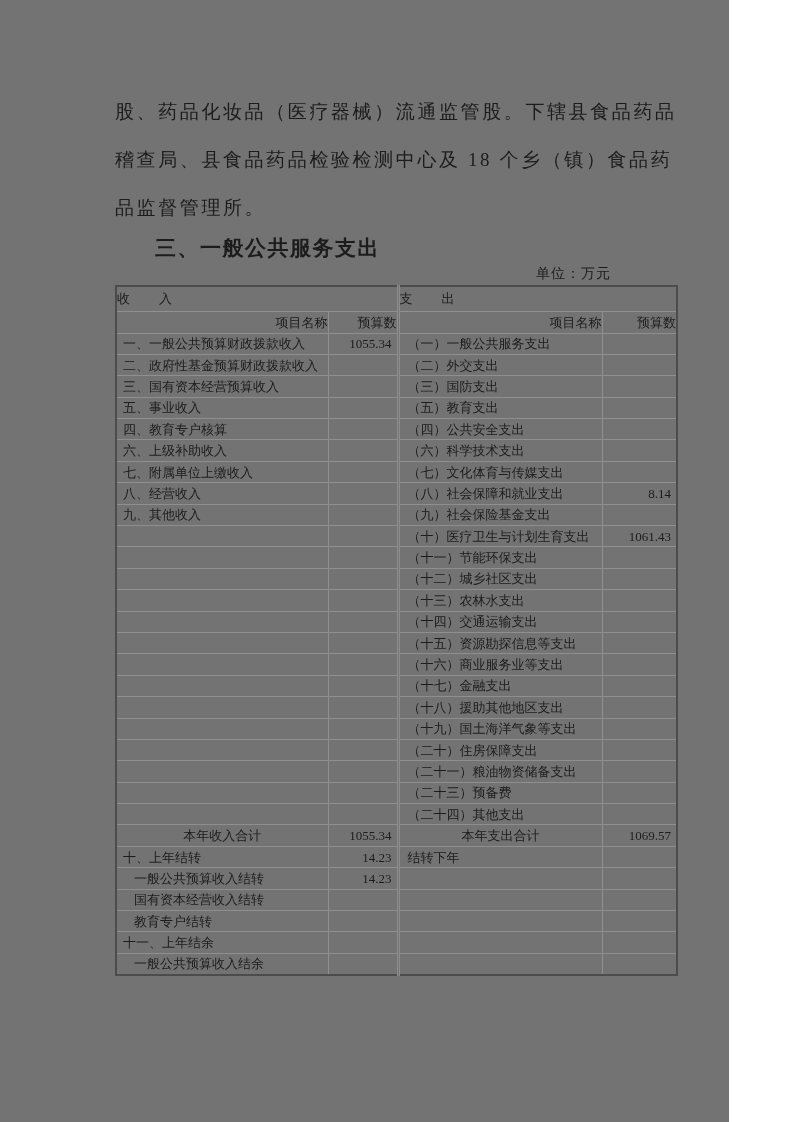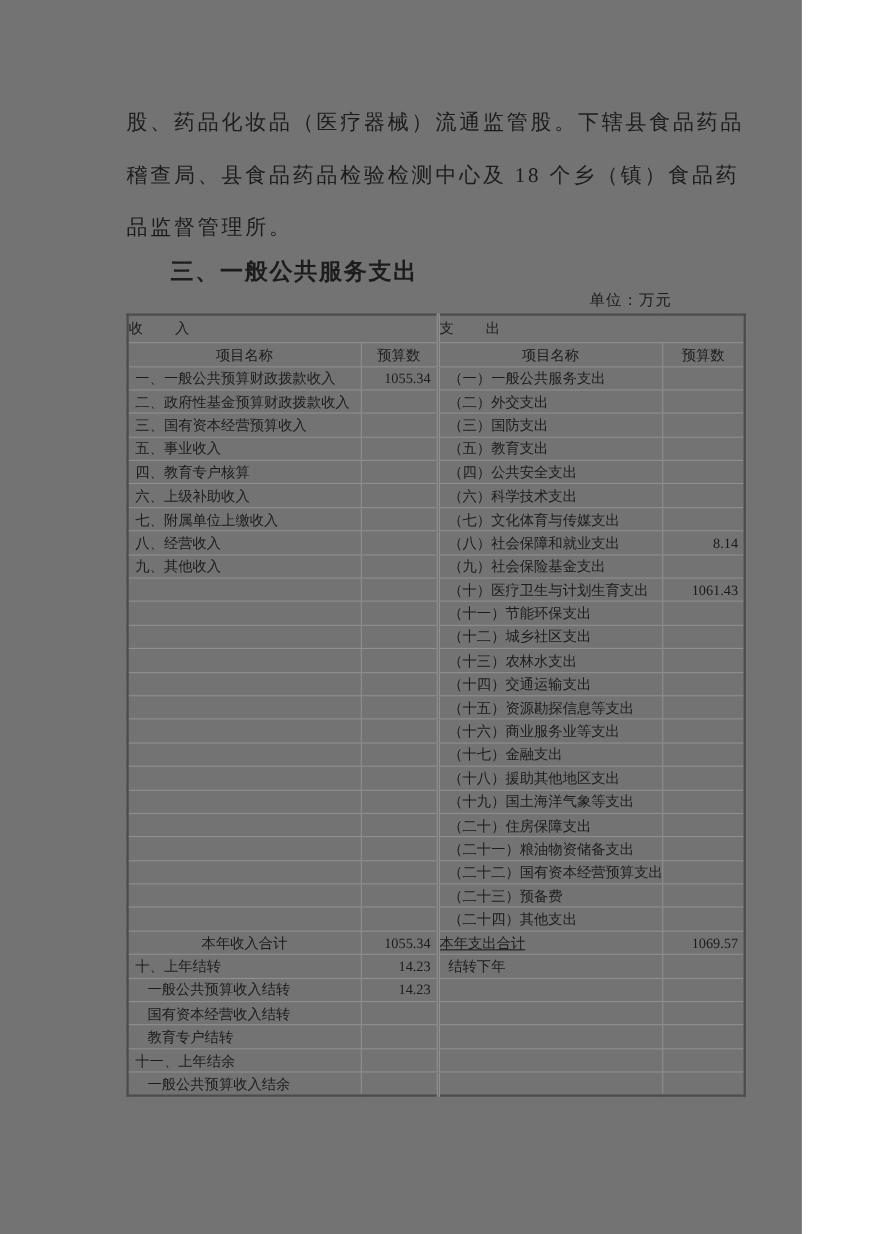--- a/index.html
+++ b/index.html
@@ -51,26 +51,26 @@
     font-size:13px;
     line-height:15px;
     vertical-align:middle;
     white-space:nowrap;
     overflow:hidden;
   }
   tr.row-section { height:25px; }
   tr.row-cols { height:22px; }
   tbody tr { height:21.4px;padding-left:33px; }
   th.sec-h { text-align:left; font-size:13.5px; letter-spacing:1px; }
-  th.col-h { text-align:center; }
+  th.col-h { text-align:right; }
   td.c-in   { padding-left:6px;  text-align:left; }
   td.c-in.indent { padding-left:17px; }
   td.c-in.center { padding-left:0; text-align:center; }
   td.c-ex   { padding-left:8px;  text-align:left; }
-  td.c-ex.center { padding-left:0; text-align:left;text-decoration:underline; }
+  td.c-ex.center { padding-left:0; text-align:center; }
   td.c-val  { padding-right:5px; text-align:right; }
   .sep { border-left:3px double #8f8f8f !important; }
 </style>
 </head>
 <body>
 
 <div class="page">
 
   <div class="intro">
     <div class="para-line">股、药品化妆品（医疗器械）流通监管股。下辖县食品药品</div>
@@ -224,26 +224,20 @@
         </tr>
         <tr>
           <td class="c-in"></td>
           <td class="c-val"></td>
           <td class="c-ex sep">（二十一）粮油物资储备支出</td>
           <td class="c-val"></td>
         </tr>
         <tr>
           <td class="c-in"></td>
           <td class="c-val"></td>
-          <td class="c-ex sep">（二十二）国有资本经营预算支出</td>
-          <td class="c-val"></td>
-        </tr>
-        <tr>
-          <td class="c-in"></td>
-          <td class="c-val"></td>
           <td class="c-ex sep">（二十三）预备费</td>
           <td class="c-val"></td>
         </tr>
         <tr>
           <td class="c-in"></td>
           <td class="c-val"></td>
           <td class="c-ex sep">（二十四）其他支出</td>
           <td class="c-val"></td>
         </tr>
         <tr>

